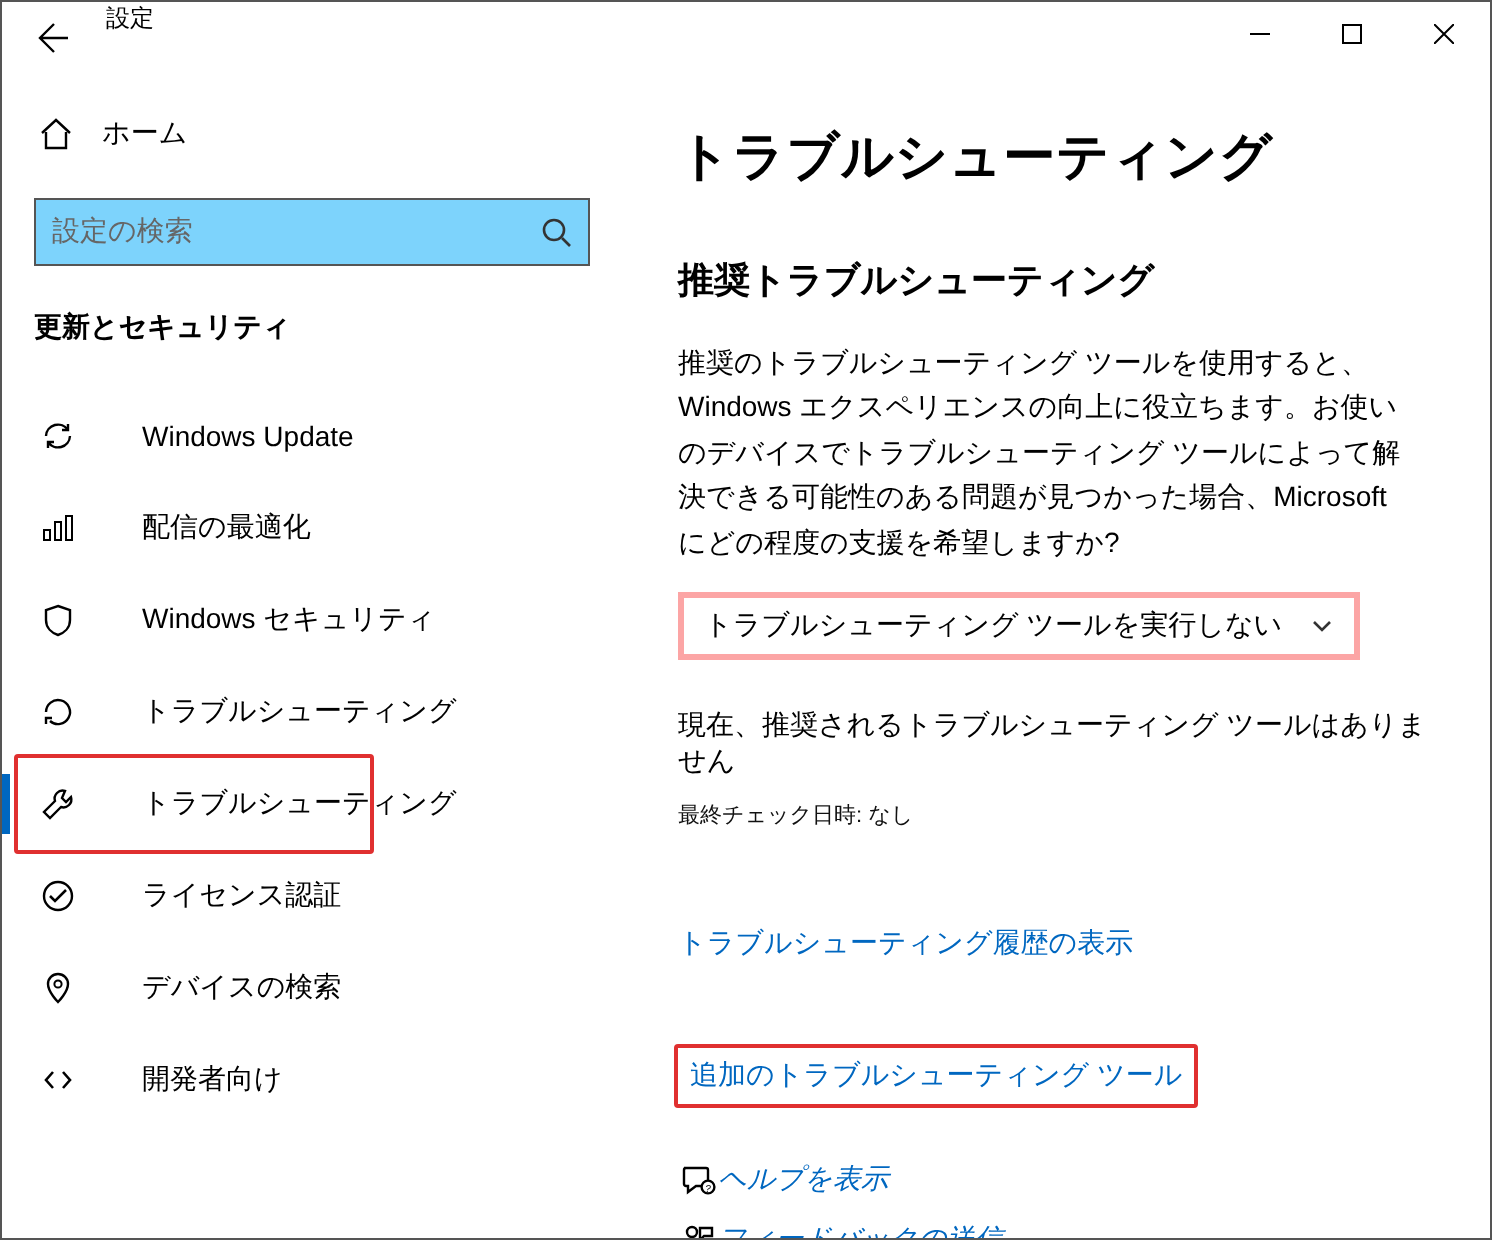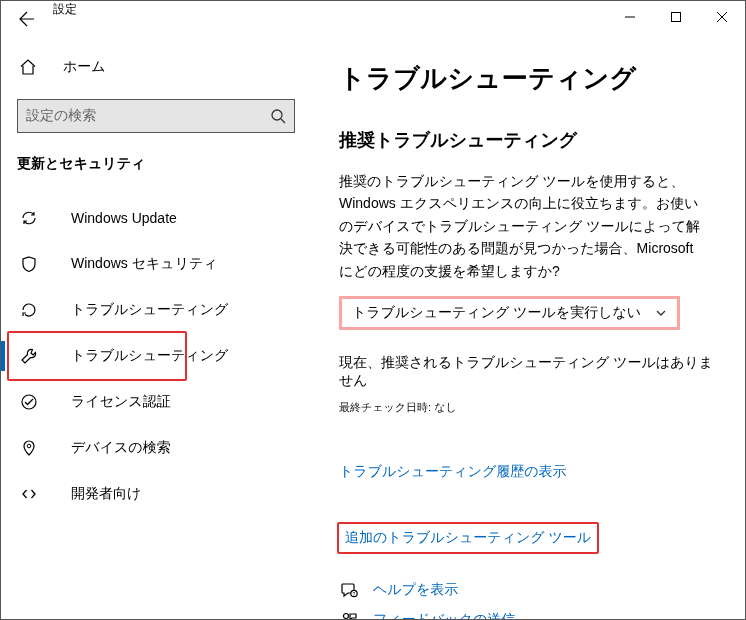--- a/index.html
+++ b/index.html
@@ -40,30 +40,30 @@
     display: flex;
     height: calc(100% - 36px);
   }
   .sidebar {
     width: 310px;
     padding: 10px 16px 0 16px;
     overflow: hidden;
   }
   .home-row {
     display: flex; align-items: center;
-    height: 40px; gap: 26px;
+    height: 40px; gap: 14px;
     cursor: pointer;
     padding-left: 2px;
   }
   .home-row .lbl { font-size: 14px; }
   .search-box {
     margin-top: 12px;
     height: 34px;
     border: 1px solid #555;
-    background: #e5e5e5;
+    background: #7dd3fc;
     padding: 0 8px;
     display: flex; align-items: center;
     position: relative;
     cursor: text;
   }
   .search-box span { color: #666; font-size: 14px; }
   .search-box .mag {
     position: absolute; right: 8px; top: 50%; transform: translateY(-50%);
     color: #333;
   }
@@ -122,21 +122,21 @@
     position: relative;
     cursor: pointer;
     min-width: 290px;
   }
   .dropdown .chev {
     position: absolute; right: 10px; top: 50%; transform: translateY(-50%);
   }
   .status-line { margin-top: 24px; font-size: 14px; }
   .meta-line { margin-top: 10px; font-size: 11px; color: #111; }
   .link { color: #0067c0; font-size: 14px; cursor: pointer; display: inline-block; }
-  .link-row { display: flex; align-items: center; gap: 14px; margin-top: 12px; }
+  .link-row { display: flex; align-items: center; margin-top: 12px; font-style: italic; }
   .link-row .ic { width: 20px; display: flex; justify-content: center; color: #333; }
   svg { display: block; }
 </style>
 </head>
 <body>
 
 <div class="titlebar">
   <div class="back-btn">
     <svg width="16" height="16" viewBox="0 0 16 16">
         <path d="M8 1 L1 8 L8 15 M1 8 H15" stroke="#000" stroke-width="1.2" fill="none"></path>
@@ -190,20 +190,30 @@
         <span class="icon">
             <svg width="18" height="18" viewBox="0 0 18 18">
               <path d="M3 9a6 6 0 0 1 11-3 M15 9a6 6 0 0 1-11 3 M14 3v3h-3 M4 15v-3h3" stroke="#000" fill="none" stroke-width="1.2"></path>
             </svg>
           </span>
         <span class="lbl">Windows Update</span>
       </div>
       <div class="nav-item">
         <span class="icon">
             <svg width="18" height="18" viewBox="0 0 18 18">
+              <rect x="2" y="10" width="3" height="5" stroke="#000" fill="none"></rect>
+              <rect x="7.5" y="6" width="3" height="9" stroke="#000" fill="none"></rect>
+              <rect x="13" y="3" width="3" height="12" stroke="#000" fill="none"></rect>
+            </svg>
+          </span>
+        <span class="lbl">配信の最適化</span>
+      </div>
+      <div class="nav-item">
+        <span class="icon">
+            <svg width="18" height="18" viewBox="0 0 18 18">
               <path d="M9 2 L15 4 V9 C15 13 12 15.5 9 16.5 C6 15.5 3 13 3 9 V4 Z" stroke="#000" fill="none" stroke-width="1.2"></path>
             </svg>
           </span>
         <span class="lbl">Windows セキュリティ</span>
       </div>
       <div class="nav-item">
         <span class="icon">
             <svg width="18" height="18" viewBox="0 0 18 18">
               <path d="M3 9 a6 6 0 1 1 2 4.5 M3 15v-3h3" stroke="#000" fill="none" stroke-width="1.2"></path>
             </svg>

